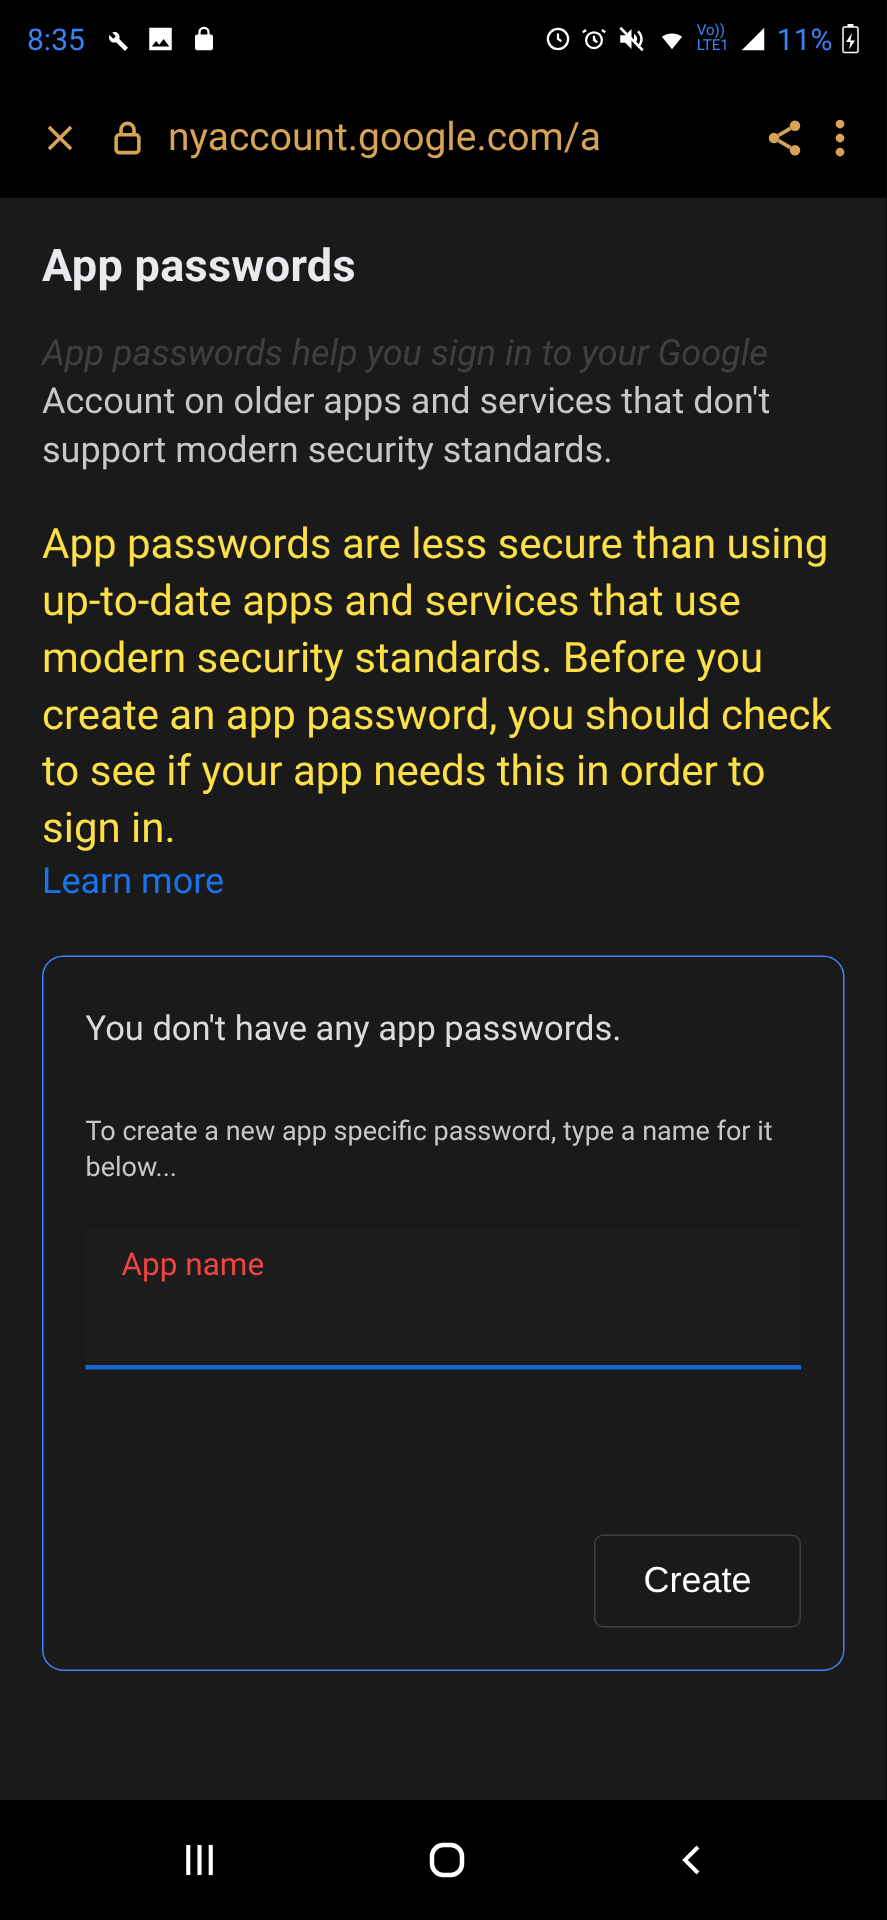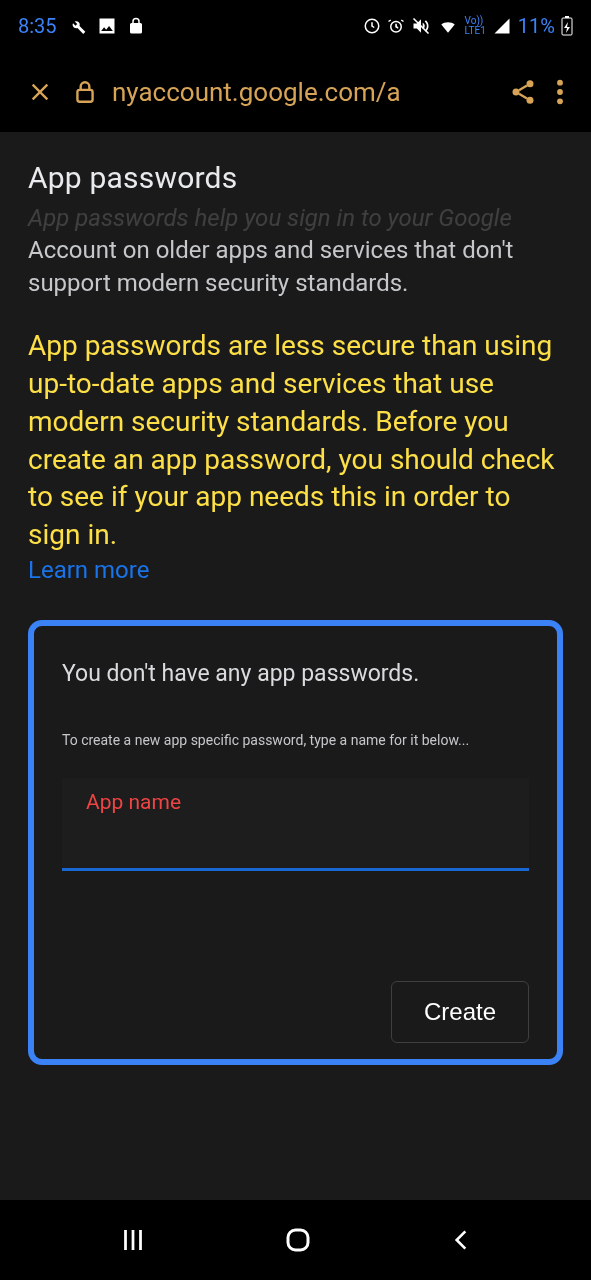--- a/index.html
+++ b/index.html
@@ -6,28 +6,28 @@
   html, body { width: 591px; height: 1280px; background: #000; font-family: Roboto, -apple-system, Arial, sans-serif; color: #e8eaed; overflow: hidden; }
   .status-bar { height: 52px; display: flex; align-items: center; justify-content: space-between; padding: 0 18px; font-size: 20px; color: #3b82f6; }
   .status-left { display: flex; align-items: center; gap: 10px; }
   .status-right { display: flex; align-items: center; gap: 6px; font-size: 18px; }
   .status-right .pct { font-size: 20px; }
   .browser-bar { height: 80px; display: flex; align-items: center; padding: 0 26px; gap: 18px; }
   .browser-bar .url-area { flex: 1; display: flex; align-items: center; gap: 14px; overflow: hidden; }
   .browser-bar .url-text { color: #d7a457; font-size: 26px; white-space: nowrap; overflow: hidden; }
   .icon { display: inline-flex; align-items: center; justify-content: center; }
   .content { background: #1a1a1a; padding: 28px 28px 40px 28px; min-height: calc(1280px - 52px - 80px - 80px); position: relative; }
-  .page-title { font-size: 30px; font-weight: 400; color: #e8eaed; margin-bottom: 7px; letter-spacing: 0.2px; }
+  .page-title { font-size: 30px; font-weight: 700; color: #e8eaed; margin-bottom: 24px; letter-spacing: 0.2px; }
   .faded-line { color: rgba(232,234,237,0.18); font-size: 24px; line-height: 1.35; font-style: italic; }
   .desc { color: #c5c7ca; font-size: 24px; line-height: 1.35; margin-bottom: 28px; }
   .desc2 { color: #fde047; font-size: 28px; line-height: 1.35; }
   .learn-more { color: #1a73e8; font-size: 24px; margin-top: 2px; }
-  .card { border: 6px solid #3b82f6; border-radius: 14px; padding: 34px 28px 16px 28px; margin-top: 36px; }
+  .card { border: 1px solid #3b82f6; border-radius: 14px; padding: 34px 28px 28px 28px; margin-top: 36px; }
   .card-title { font-size: 23px; color: #d9dbdf; margin-bottom: 44px; }
-  .card-sub { font-size: 14px; color: #c5c7ca; line-height: 1.35; margin-bottom: 28px; }
+  .card-sub { font-size: 18px; color: #c5c7ca; line-height: 1.35; margin-bottom: 28px; }
   .input-wrap { position: relative; border-bottom: 3px solid #1967d2; padding: 8px 0 26px 0; margin-bottom: 110px; background: #1d1d1d; }
   .input-label { position: absolute; top: 12px; left: 24px; color: #ef4444; font-size: 21px; }
   .app-input { width: 100%; background: transparent; border: none; outline: none; color: #e8eaed; font-size: 22px; padding: 30px 24px 0 24px; }
   .create-row { display: flex; justify-content: flex-end; }
   .create-btn { border: 1px solid rgba(95,99,104,0.5); background: transparent; color: #ffffff; font-size: 24px; padding: 16px 32px; border-radius: 6px; }
   .footer-links { display: flex; justify-content: center; gap: 36px; margin-top: 50px; }
   .footer-links span { color: #c5c7ca; font-size: 23px; }
   .nav-bar { height: 80px; background: #000; display: flex; align-items: center; justify-content: space-around; padding: 0 50px; }
   svg { display: block; }
 </style>

